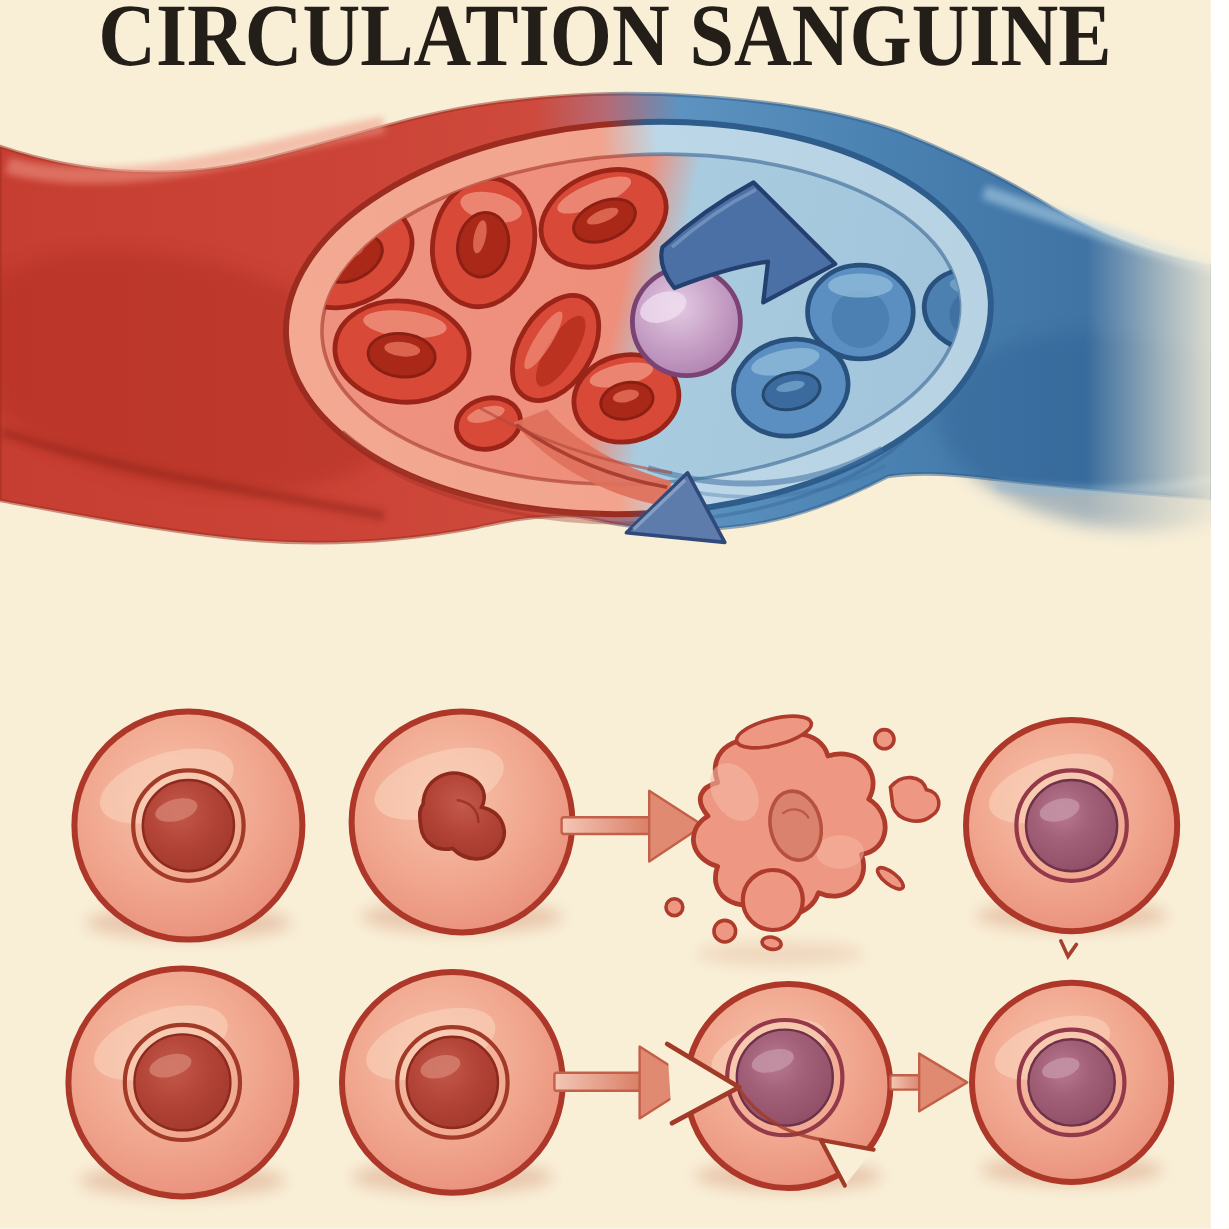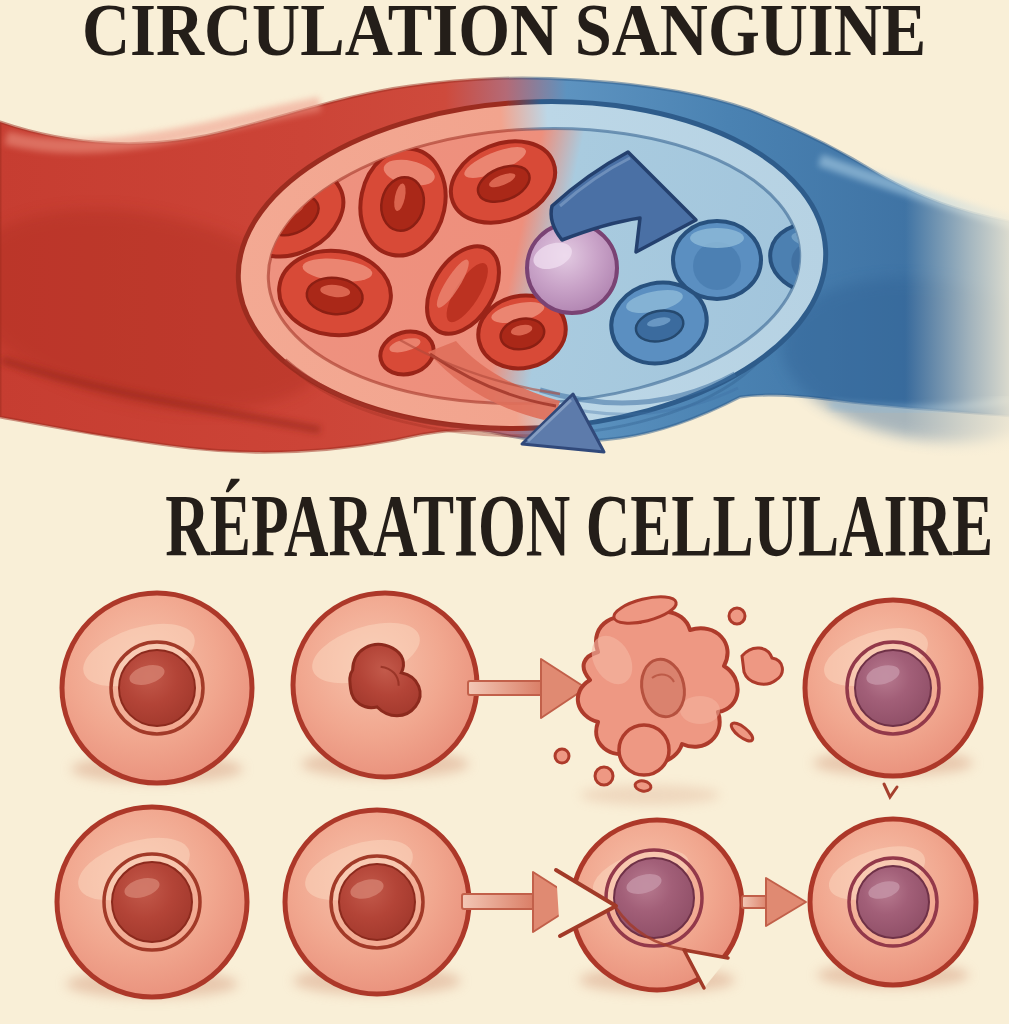--- a/index.html
+++ b/index.html
@@ -195,21 +195,20 @@
       <path d="M 400,280 C 450,308 505,326 560,334" fill="none" stroke="#b04a3a" stroke-width="2.5" opacity=".6"></path>
       <g>
         <polygon points="522,384 573,334 604,392" fill="#5d7bab" stroke="#31497a" stroke-width="3" stroke-linejoin="round"></polygon>
         <path d="M 528,381 L 571,340" stroke="#8fa6c8" stroke-width="3" opacity=".8" fill="none"></path>
       </g>
     </g>
 
     <rect x="905" y="0" width="119" height="470" fill="url(#fadeGrad)"></rect>
   </svg>
 
-  <h2 id="title-2" class="poster-title"><span class="squeeze">RÉPARATION CELLULAIRE</span></h2>
 
   <svg id="repair-art" class="art" width="1024" height="464" viewBox="0 0 1024 464">
     <defs>
       <radialGradient id="cellBody" cx=".43" cy=".38" r=".78">
         <stop offset="0" stop-color="#f7c3ac"></stop>
         <stop offset=".5" stop-color="#f1a78f"></stop>
         <stop offset=".8" stop-color="#ea937e"></stop>
         <stop offset="1" stop-color="#e2876f"></stop>
       </radialGradient>
       <radialGradient id="nucRed" cx=".4" cy=".35" r=".8">

